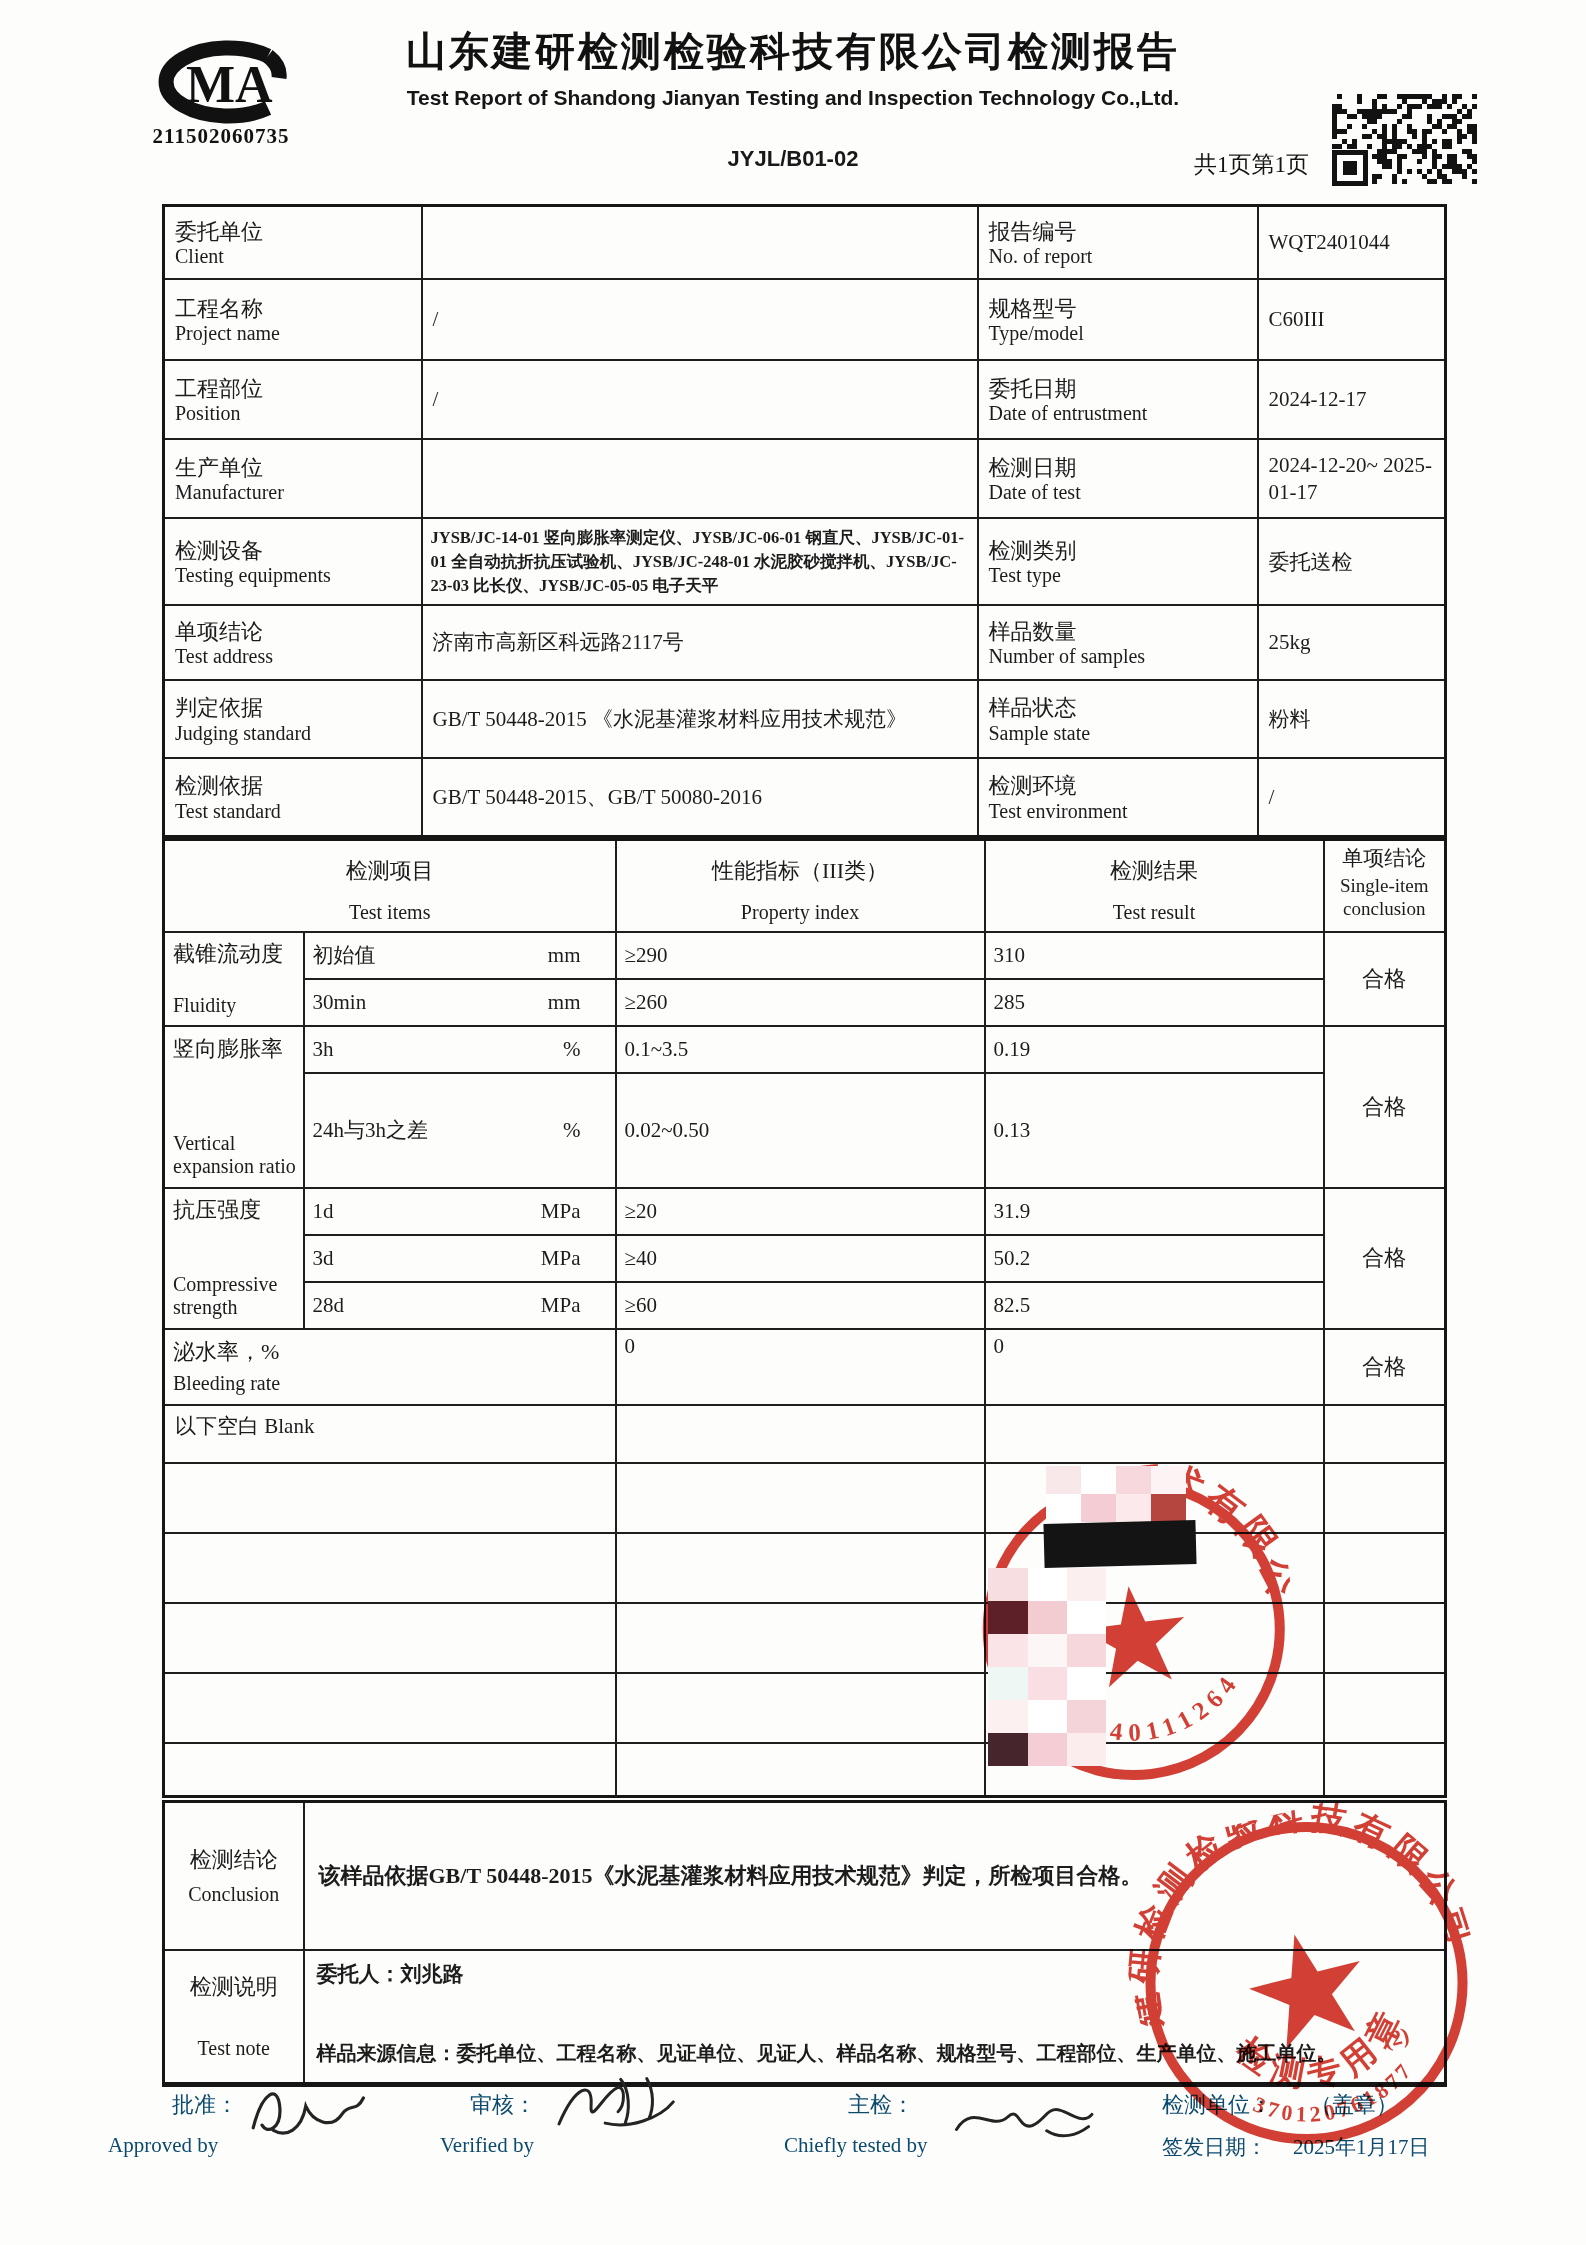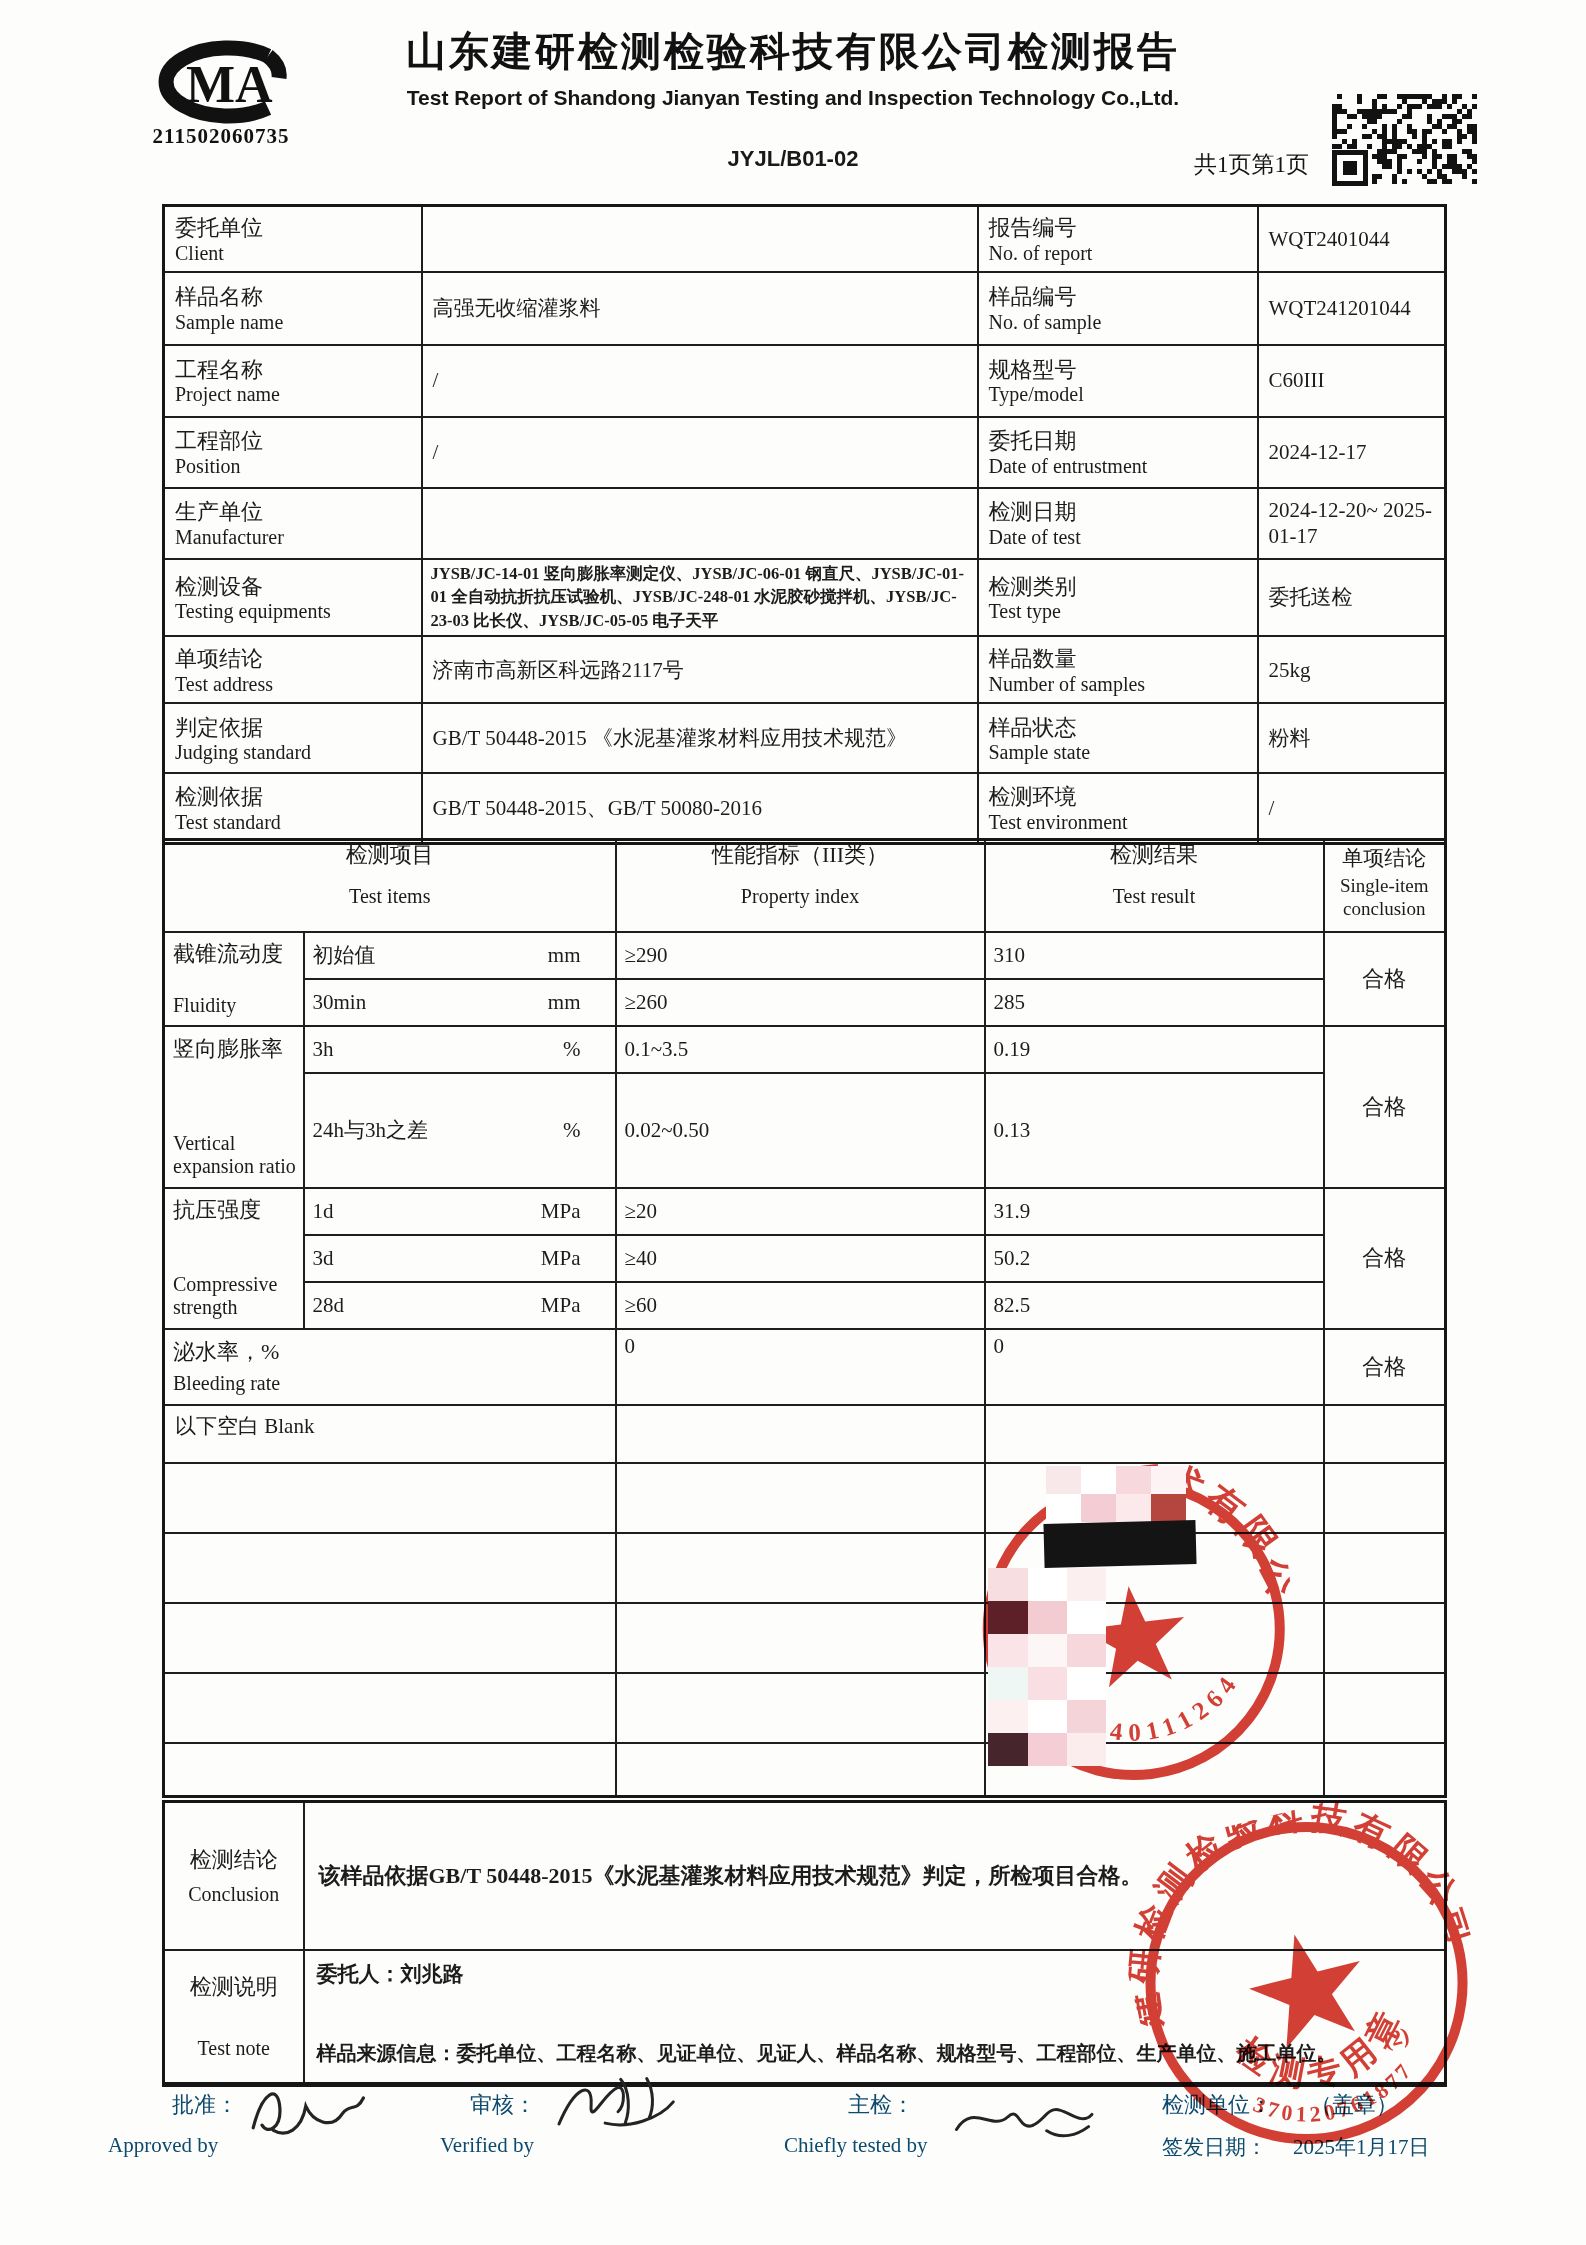--- a/index.html
+++ b/index.html
@@ -28,21 +28,21 @@
   .cn{font-size:22px;line-height:1.25;}
   .en{font-size:20px;line-height:1.15;font-family:"Liberation Serif",serif;}
   .lab{display:flex;flex-direction:column;justify-content:space-between;
        padding:5px 4px 4px 10px;box-sizing:border-box;}
   .lab-h60{min-height:58px;}
   .val{font-size:21px;padding:2px 6px 2px 10px;line-height:1.25;}
   .val-sm{font-size:16.5px;font-weight:600;padding:2px 4px 2px 8px;line-height:1.45;}
   .vtop{vertical-align:top;}
 
   .th{text-align:center;vertical-align:top;}
-  .th .cn{margin-top:0;}
+  .th .cn{margin-top:16px;}
   .th .en{margin-top:16px;}
   .th-small .cn{font-size:21px;margin-top:4px;}
   .th-small .en{font-size:19px;margin-top:4px;line-height:1.2;}
 
   .glab{display:flex;flex-direction:column;justify-content:space-between;
         padding:3px 2px 4px 8px;box-sizing:border-box;}
   .gh1{min-height:84px;} .gh2{min-height:150px;} .gh3{min-height:130px;} .gh4{min-height:64px;}
   .sub-cell{display:flex;justify-content:space-between;align-items:center;
             padding:0 34px 0 8px;font-size:21px;}
   .num{font-size:21px;padding-left:8px;}
@@ -318,40 +318,20 @@
             <td>
               <div class="lab lab-h60">
                 <span class="cn">报告编号</span>
                 <span class="en">No. of report</span>
               </div>
             </td>
             <td>
               <div class="val">WQT2401044</div>
             </td>
           </tr>
-          <tr style="height: 73px;">
-            <td>
-              <div class="lab lab-h60">
-                <span class="cn">样品名称</span>
-                <span class="en">Sample name</span>
-              </div>
-            </td>
-            <td>
-              <div class="val">高强无收缩灌浆料</div>
-            </td>
-            <td>
-              <div class="lab lab-h60">
-                <span class="cn">样品编号</span>
-                <span class="en">No. of sample</span>
-              </div>
-            </td>
-            <td>
-              <div class="val">WQT241201044</div>
-            </td>
-          </tr>
           <tr style="height: 72px; margin-top: 24px;">
             <td>
               <div class="lab lab-h60">
                 <span class="cn">工程名称</span>
                 <span class="en">Project name</span>
               </div>
             </td>
             <td>
               <div class="val">/</div>
             </td>

